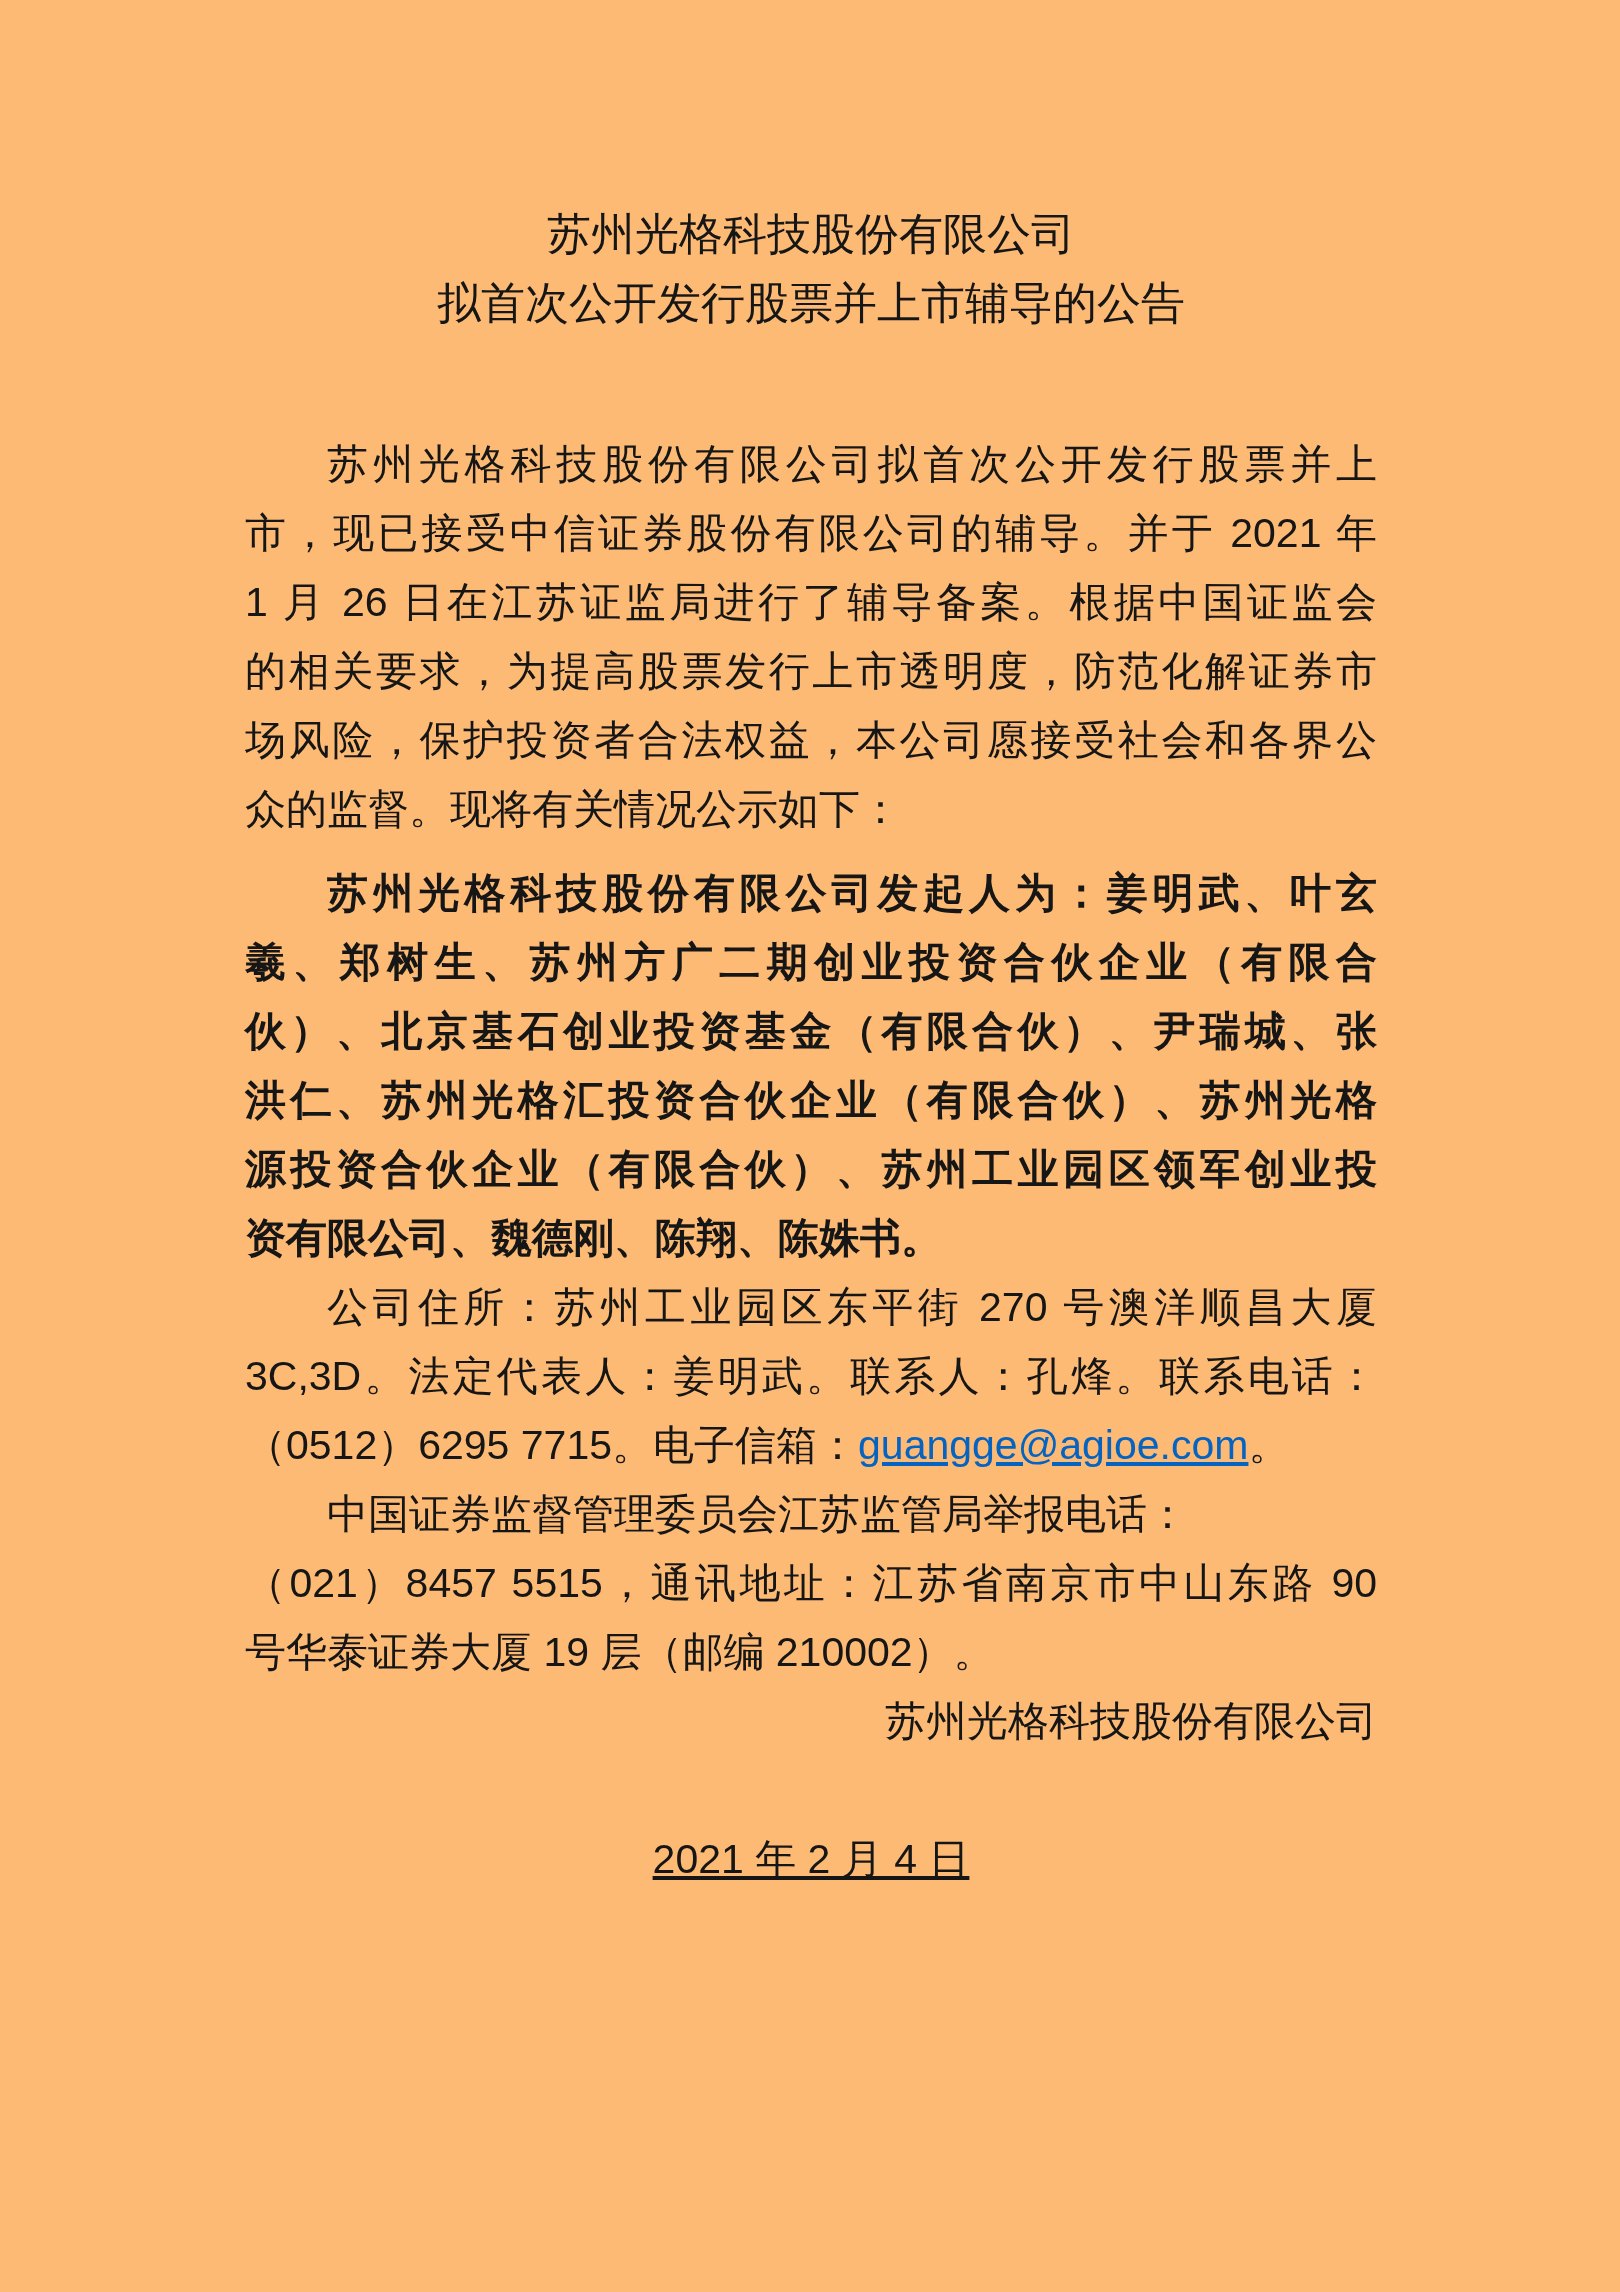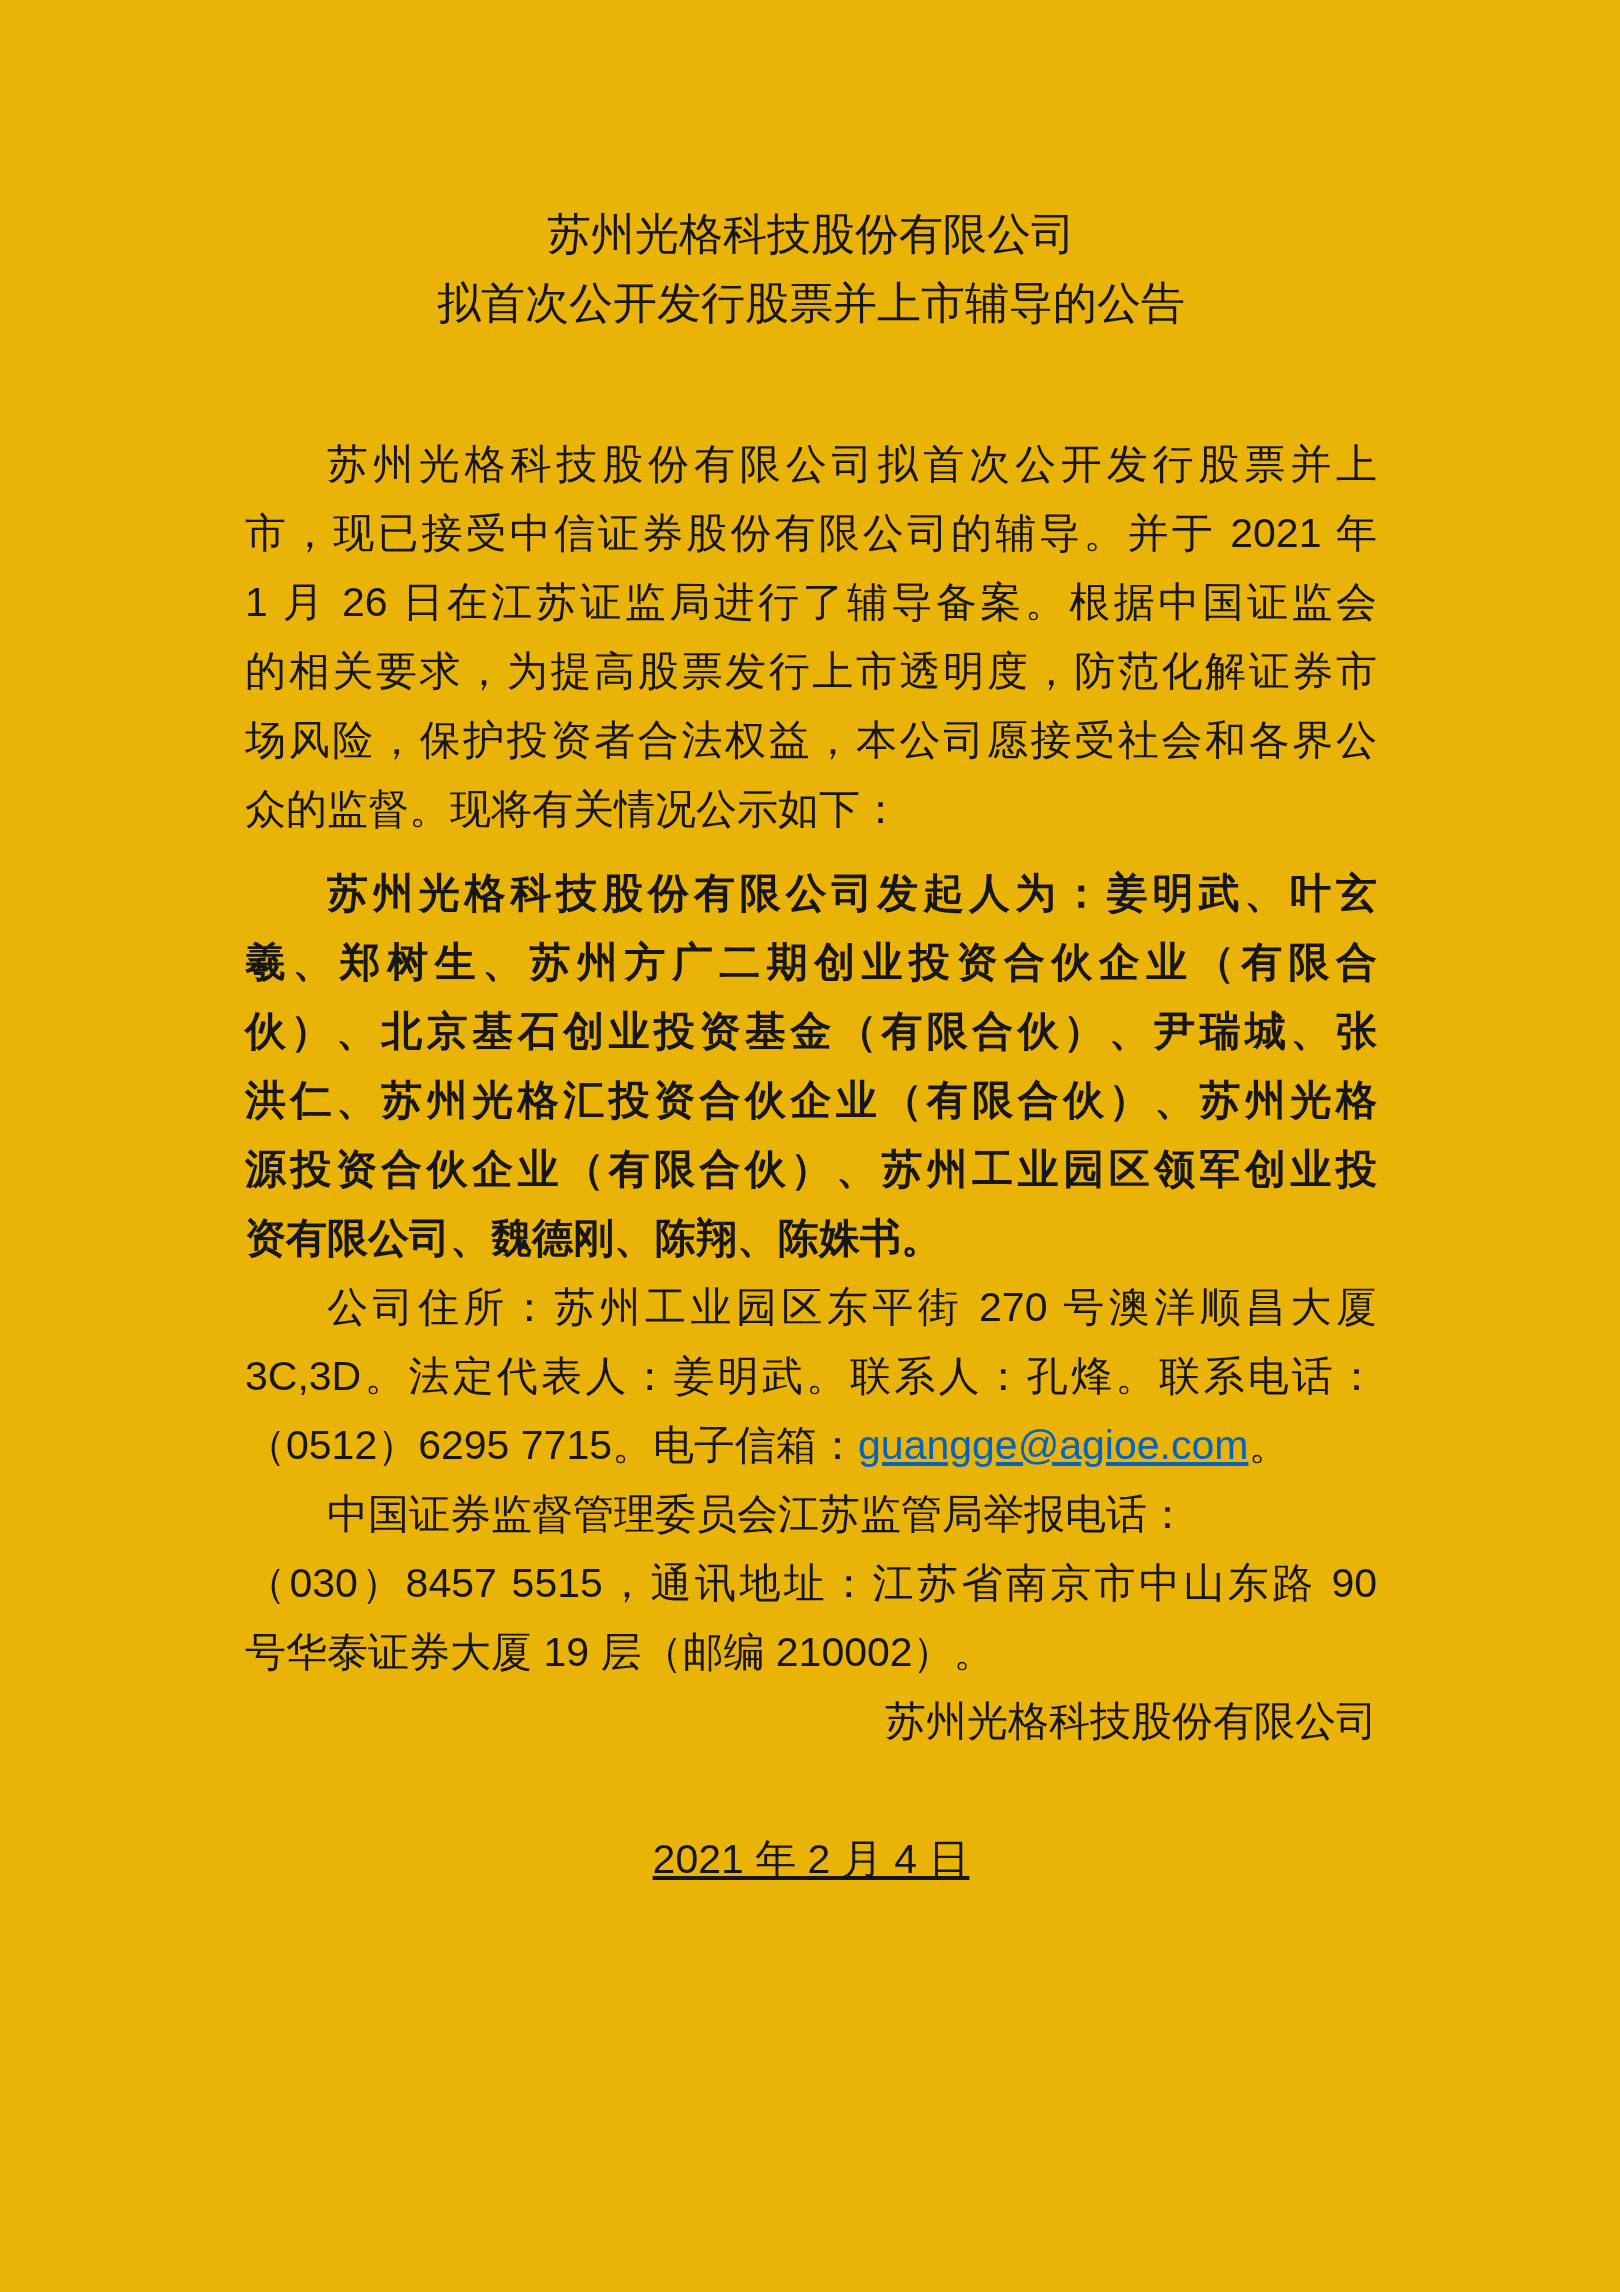--- a/index.html
+++ b/index.html
@@ -4,21 +4,21 @@
 <style>
   html, body {
     margin: 0;
     padding: 0;
     background: #ffffff;
   }
   .page {
     position: relative;
     width: 1620px;
     height: 2293px;
-    background: #eab308;
+    background: #fdba74;
     box-sizing: border-box;
     padding: 199px 243px 0 245px;
     font-family: "Liberation Sans", sans-serif;
     color: #161616;
     overflow: hidden;
   }
   .t {
     font-size: 44px;
     line-height: 69px;
     text-align: center;
@@ -86,21 +86,21 @@
   <div>
     <div class="ln j ind">公司住所：苏州工业园区东平街 270 号澳洋顺昌大厦</div>
     <div class="ln j">3C,3D。法定代表人：姜明武。联系人：孔烽。联系电话：</div>
     <div class="ln">
       <span>（0512）6295 7715。电子信箱：</span><a class="email">guangge@agioe.com</a><span>。</span>
     </div>
   </div>
 
   <div>
     <div class="ln ind">中国证券监督管理委员会江苏监管局举报电话：</div>
-    <div class="ln j">（030）8457 5515，通讯地址：江苏省南京市中山东路 90</div>
+    <div class="ln j">（021）8457 5515，通讯地址：江苏省南京市中山东路 90</div>
     <div class="ln">号华泰证券大厦 19 层（邮编 210002）。</div>
   </div>
 
 
   <div class="sig">苏州光格科技股份有限公司</div>
   <div class="date">2021 年 2 月 4 日</div>
 
 </div>
 
 

